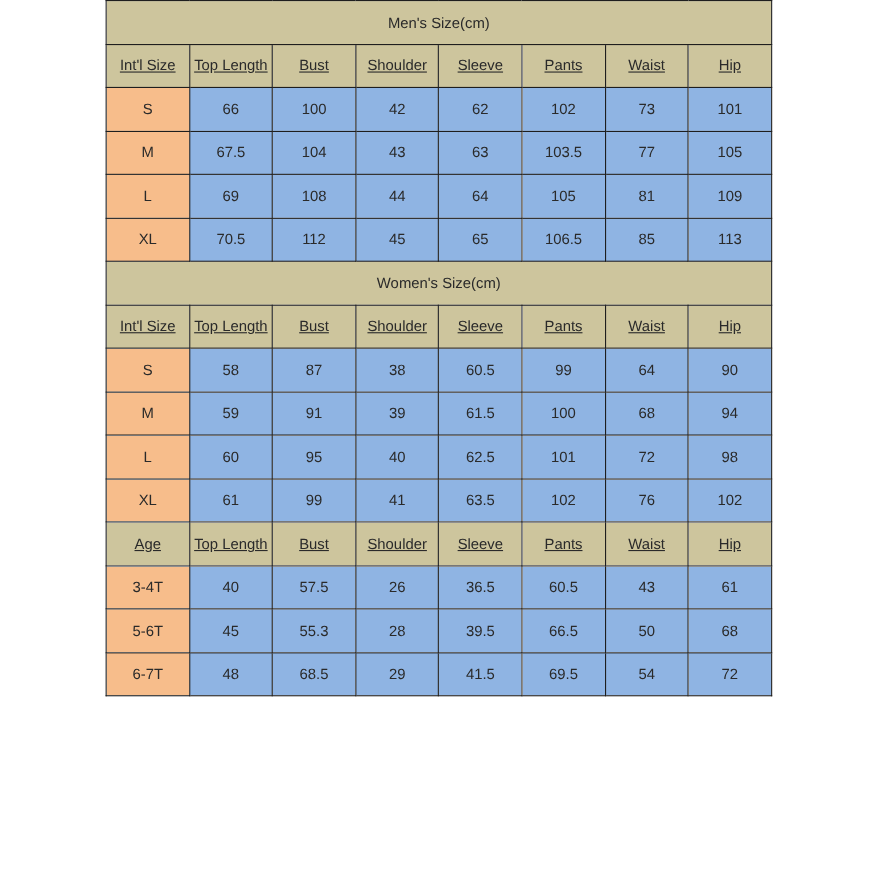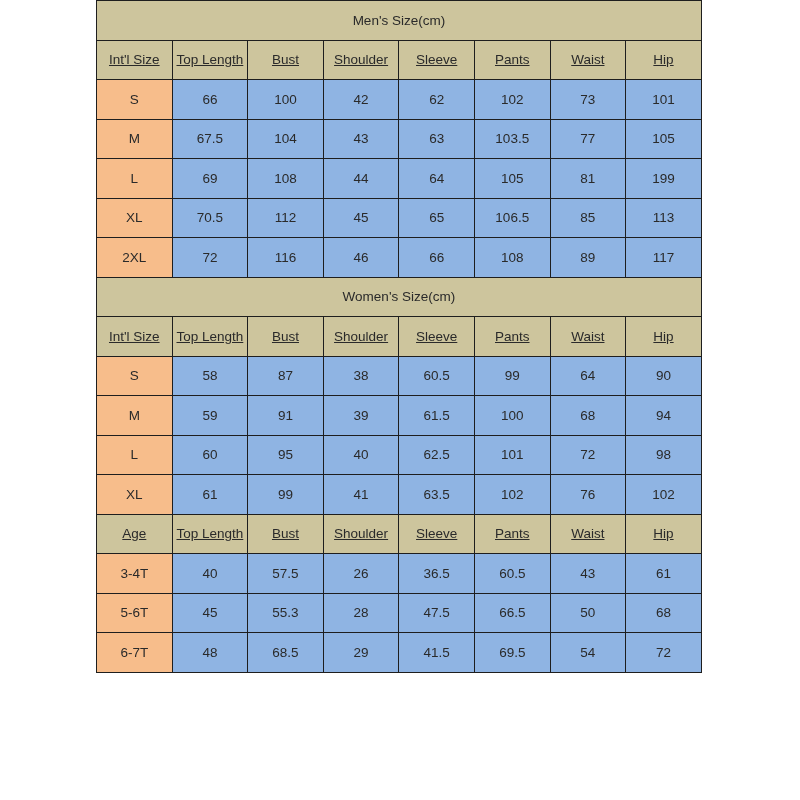--- a/index.html
+++ b/index.html
@@ -61,41 +61,31 @@
         <td class="val">105</td>
       </tr>
       <tr>
         <td class="size">L</td>
         <td class="val">69</td>
         <td class="val">108</td>
         <td class="val">44</td>
         <td class="val">64</td>
         <td class="val">105</td>
         <td class="val">81</td>
-        <td class="val">199</td>
+        <td class="val">109</td>
       </tr>
       <tr>
         <td class="size">XL</td>
         <td class="val">70.5</td>
         <td class="val">112</td>
         <td class="val">45</td>
         <td class="val">65</td>
         <td class="val">106.5</td>
         <td class="val">85</td>
         <td class="val">113</td>
-      </tr>
-      <tr>
-        <td class="size">2XL</td>
-        <td class="val">72</td>
-        <td class="val">116</td>
-        <td class="val">46</td>
-        <td class="val">66</td>
-        <td class="val">108</td>
-        <td class="val">89</td>
-        <td class="val">117</td>
       </tr>
       <tr>
         <td colspan="8" class="title">Women's Size(cm)</td>
       </tr>
       <tr>
         <td class="hdr">Int'l Size</td>
         <td class="hdr">Top Length</td>
         <td class="hdr">Bust</td>
         <td class="hdr">Shoulder</td>
         <td class="hdr">Sleeve</td>
@@ -161,21 +151,21 @@
         <td class="val">36.5</td>
         <td class="val">60.5</td>
         <td class="val">43</td>
         <td class="val">61</td>
       </tr>
       <tr>
         <td class="size">5-6T</td>
         <td class="val">45</td>
         <td class="val">55.3</td>
         <td class="val">28</td>
-        <td class="val">47.5</td>
+        <td class="val">39.5</td>
         <td class="val">66.5</td>
         <td class="val">50</td>
         <td class="val">68</td>
       </tr>
       <tr>
         <td class="size">6-7T</td>
         <td class="val">48</td>
         <td class="val">68.5</td>
         <td class="val">29</td>
         <td class="val">41.5</td>

